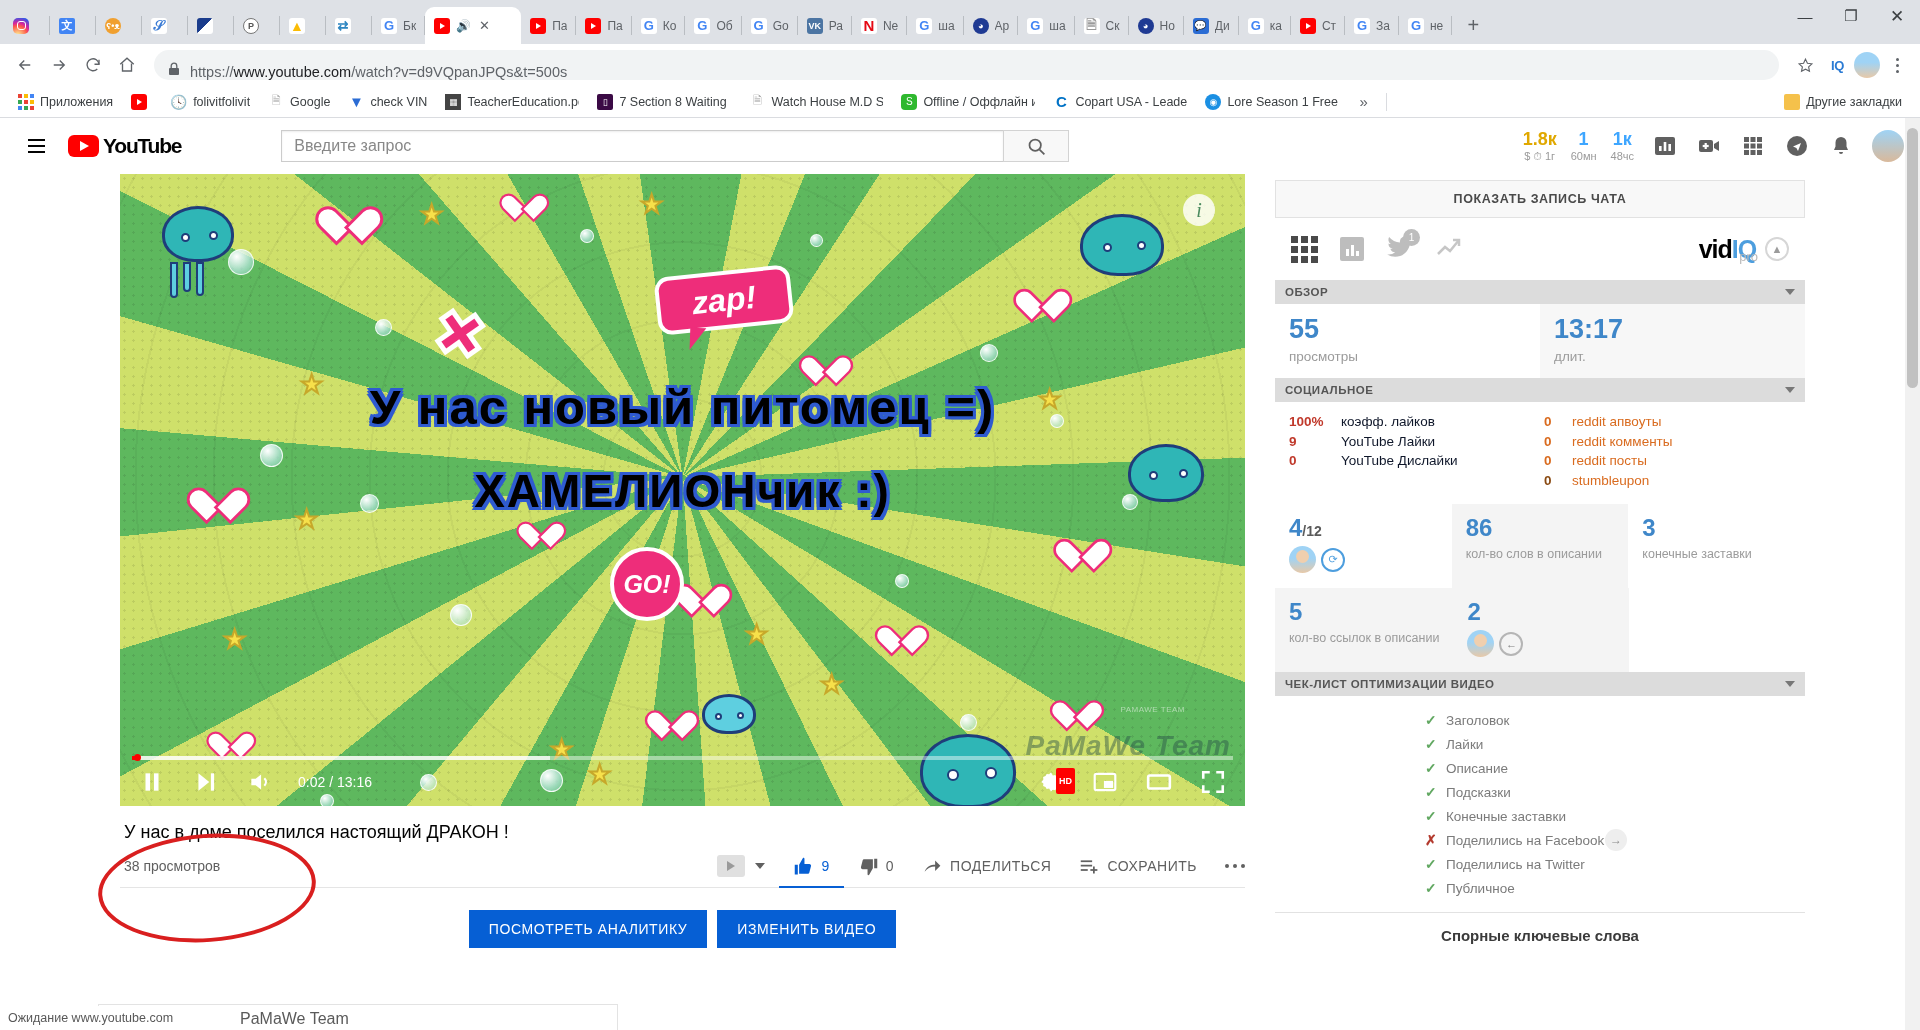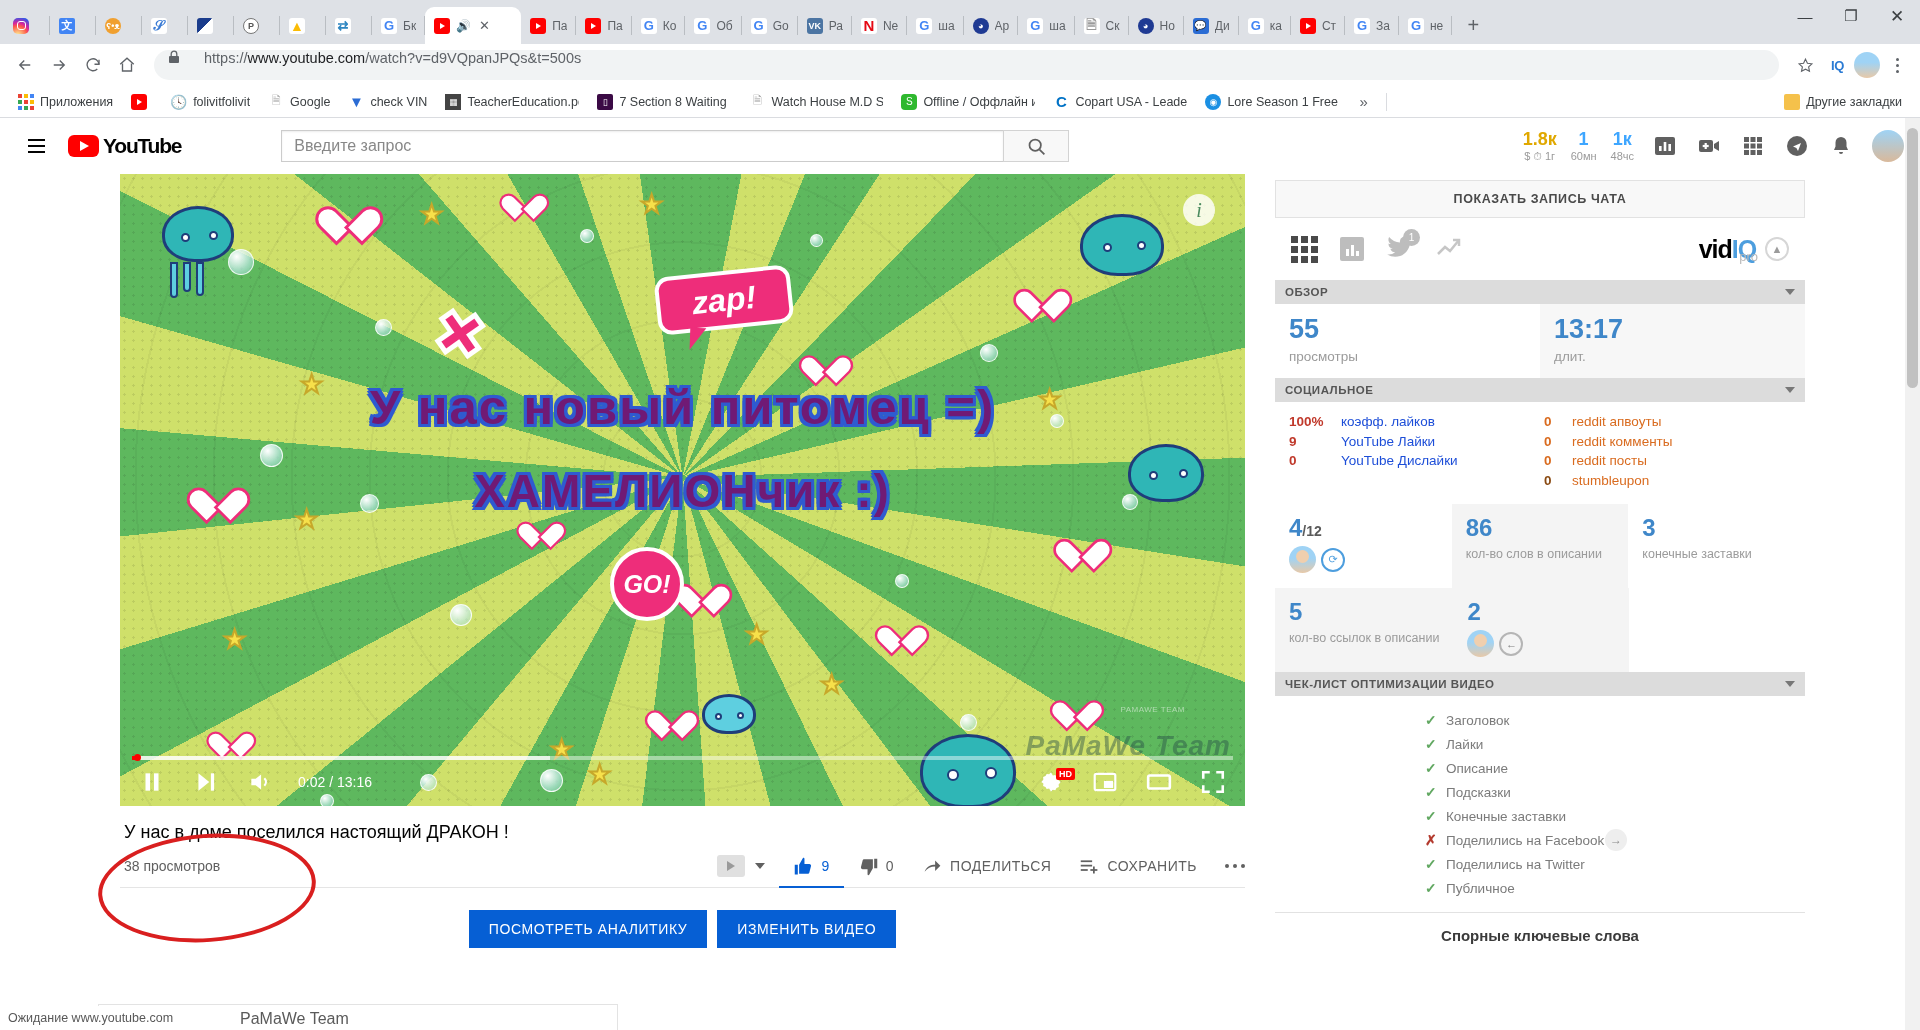--- a/index.html
+++ b/index.html
@@ -62,21 +62,21 @@
     height:42px; background:#fff; display:flex; align-items:center;
     padding:0 10px; gap:4px;
   }
   .nav-btn {
     width:30px; height:30px; display:flex; align-items:center;
     justify-content:center; color:#5f6368;
   }
   .nav-btn svg { width:18px; height:18px; fill:none; stroke:#5f6368; stroke-width:1.8; }
   .omnibox {
     flex:1; height:30px; background:#f1f3f4; border-radius:16px;
-    display:flex; align-items:flex-start; padding:0 14px; gap:24px;
+    display:flex; align-items:flex-end; padding:0 14px; gap:10px;
     margin:0 8px;
   }
   .omnibox .lock svg { width:12px; height:14px; fill:#5f6368; }
   .url { font-size:14.5px; color:#202124; white-space:nowrap; }
   .url .dim { color:#5f6368; }
   .tb-right { display:flex; align-items:center; gap:4px; }
   .star svg { width:17px; height:17px; fill:none; stroke:#5f6368; stroke-width:1.6; }
   .vidiq-badge {
     font-size:13px; font-weight:bold; color:#2b7bd4; letter-spacing:-.3px;
     padding:0 6px;
@@ -178,21 +178,21 @@
   .sun-rings { position:absolute; inset:0;
     background: repeating-radial-gradient(circle at 50% 48%,
       rgba(0,0,0,0.045) 0 2px, rgba(0,0,0,0) 2px 78px);
   }
   .dots { position:absolute; inset:0;
     background-image: radial-gradient(rgba(0,0,0,.09) 1.1px, transparent 1.2px);
     background-size: 9px 9px;
   }
   .ptitle1, .ptitle2 {
     position:absolute; left:0; right:0; text-align:center;
-    color:#701a75; font-weight:bold;
+    color:#000000; font-weight:bold;
     text-shadow: -3px 0 #2f5bd0, 3px 0 #2f5bd0, 0 -3px #2f5bd0, 0 3px #2f5bd0,
                  -3px -3px #2f5bd0, 3px 3px #2f5bd0, 3px -3px #2f5bd0, -3px 3px #2f5bd0;
     letter-spacing:2px;
   }
   .ptitle1 { top:205px; font-size:49px; }
   .ptitle2 { top:290px; font-size:46px; }
   .zap {
     position:absolute; left:536px; top:97px; width:136px; height:58px;
     background:#ee2d7a; border-radius:14px; color:#fff;
     font-size:32px; font-style:italic; font-weight:bold;
@@ -255,21 +255,21 @@
     border-radius:50%; background:#ff0000; }
   .ctrl-left { position:absolute; left:14px; bottom:6px;
     display:flex; align-items:center; gap:18px; }
   .ctrl-right { position:absolute; right:14px; bottom:6px;
     display:flex; align-items:center; gap:18px; }
   .cbtn { width:36px; height:36px; display:flex; align-items:center;
     justify-content:center; color:#fff; }
   .cbtn svg { width:26px; height:26px; fill:#fff; }
   .ctime { color:#fff; font-size:14px; margin-left:2px; }
   .hd-badge { background:#ff0000; color:#fff; font-size:9px; font-weight:bold;
-    padding:1px 3px; border-radius:2px; position:absolute; right:-6px; top:4px;}
+    padding:8px 3px; border-radius:2px; position:absolute; right:-6px; top:4px;}
 
   
   .meta { padding:16px 0 0 0; position:relative; }
   .vtitle { font-size:18px; color:#030303; padding-left:4px; }
   .vsubrow { display:flex; align-items:center; margin-top:12px;
     padding-bottom:10px; border-bottom:1px solid #e5e5e5; position:relative;}
   .vviews { font-size:14px; color:#606060; padding-left:4px; }
   .actions { margin-left:auto; display:flex; align-items:center; gap:28px; }
   .act { display:flex; align-items:center; gap:7px; color:#606060;
     font-size:14px; font-weight:500; letter-spacing:.5px; }
@@ -345,21 +345,21 @@
   .ov-cell { flex:1; padding:12px 14px 14px; }
   .ov-cell.alt { background:#f7f7f7; }
   .ov-num { font-size:27px; font-weight:bold; color:#3f87c9; line-height:1; }
   .ov-lab { font-size:13.5px; color:#9b9b9b; margin-top:6px; }
 
   .social-grid { display:flex; padding:10px 14px 14px; gap:8px; }
   .social-col { flex:1; }
   .srow { display:flex; gap:10px; font-size:13.5px; line-height:1.45; }
   .srow .v { font-weight:bold; min-width:42px; text-align:left; }
   .social-col.left .v { color:#c0392b; }
-  .social-col.left .l { color:#1d4ed8; }
+  .social-col.left .l { color:#0f172a; }
   .social-col.right .v { color:#d96b1f; }
   .social-col.right .l { color:#d96b1f; }
 
   .seo-wrap { }
   .seo-row1 { display:flex; }
   .seo-row2 { display:flex; }
   .seo-cell { flex:1; padding:12px 14px 14px; min-height:84px; }
   .seo-cell.grey { background:#f4f4f4; }
   .seo-num { font-size:24px; font-weight:bold; color:#3f87c9; line-height:1; }
   .seo-num small { font-size:14px; color:#5a5a5a; font-weight:bold; }

